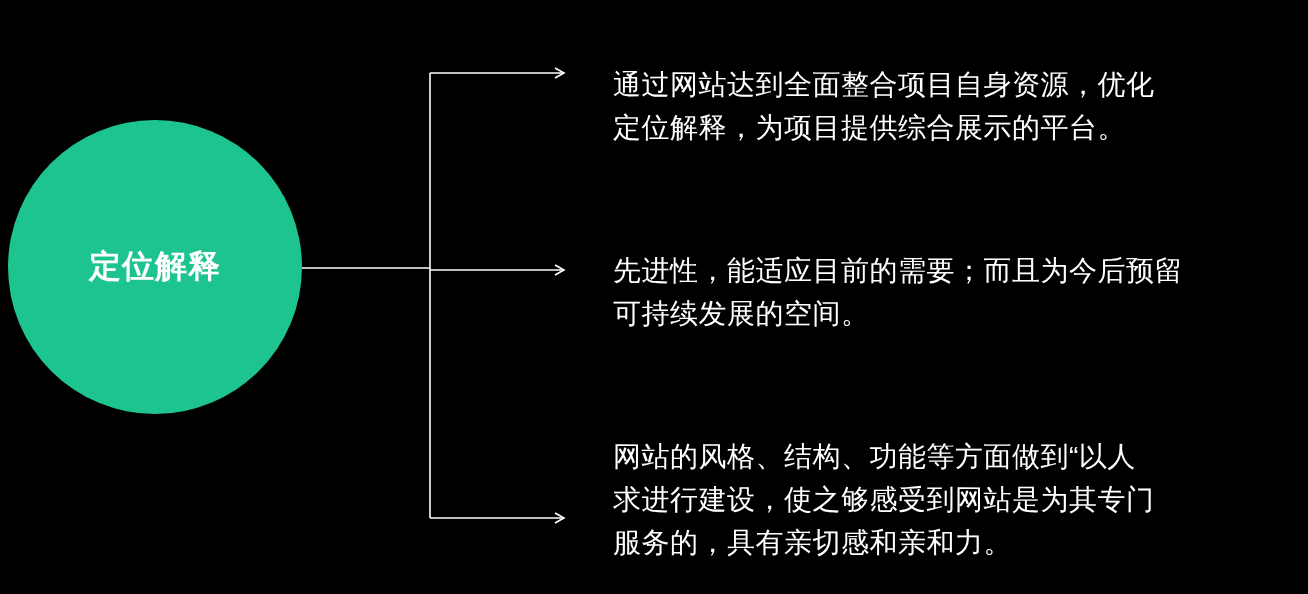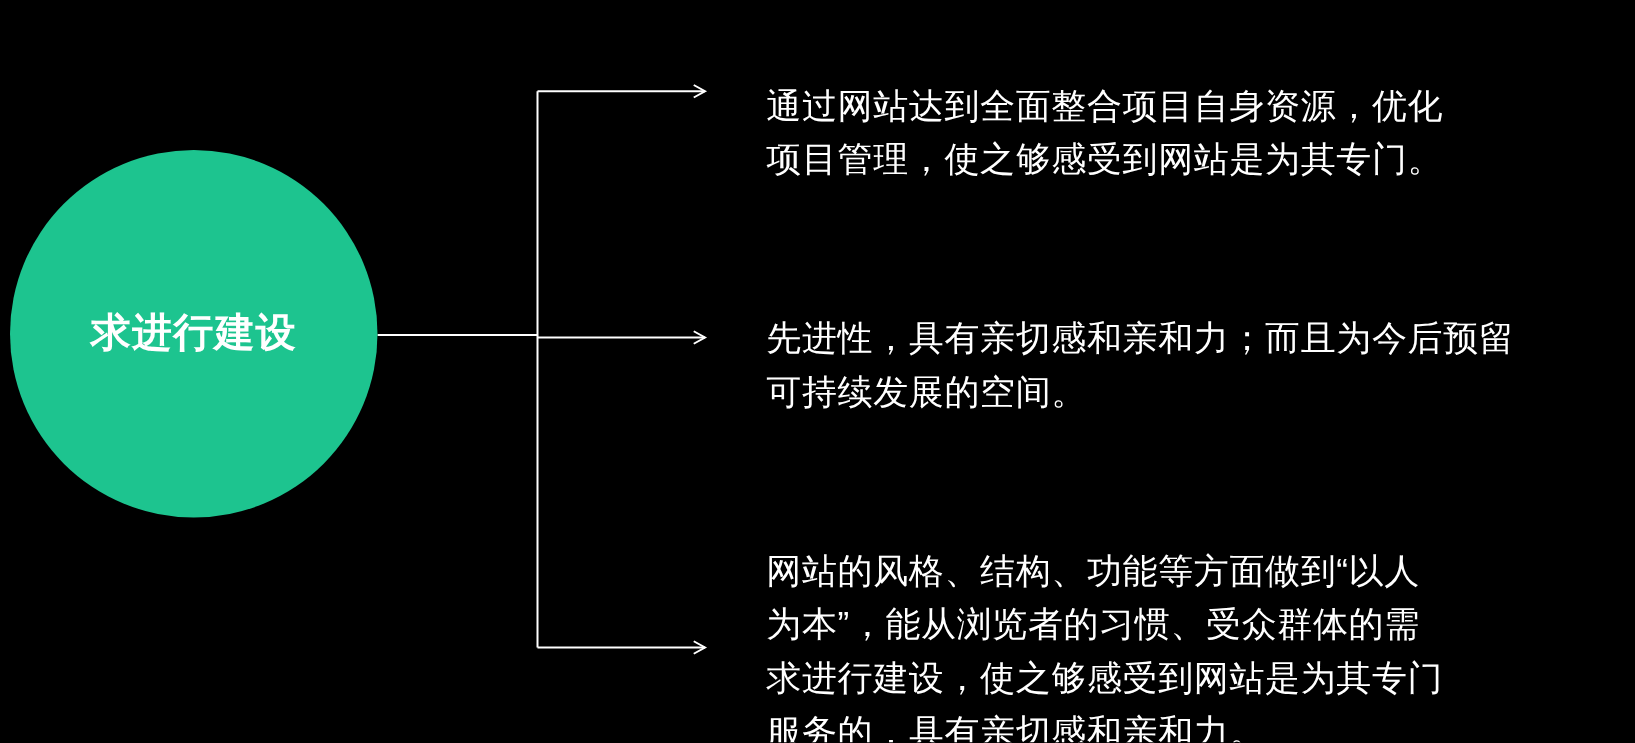--- a/index.html
+++ b/index.html
@@ -81,33 +81,32 @@
       </marker>
     </defs>
     <path class="link" d="M302 268 H430"></path>
     <path class="link" d="M430 73 V518"></path>
     <path class="link" d="M430 73 H564" marker-end="url(#arrow)"></path>
     <path class="link" d="M430 270 H564" marker-end="url(#arrow)"></path>
     <path class="link" d="M430 518 H564" marker-end="url(#arrow)"></path>
   </svg>
 
   <div class="node">
-    <span class="node-label">求进行建设</span>
+    <span class="node-label">定位解释</span>
   </div>
 
   <div class="branch branch-1">
     <div class="line">通过网站达到全面整合项目自身资源，优化</div>
-    <div class="line">项目管理，使之够感受到网站是为其专门。</div>
+    <div class="line">定位解释，为项目提供综合展示的平台。</div>
   </div>
 
   <div class="branch branch-2">
-    <div class="line">先进性，具有亲切感和亲和力；而且为今后预留</div>
+    <div class="line">先进性，能适应目前的需要；而且为今后预留</div>
     <div class="line">可持续发展的空间。</div>
   </div>
 
   <div class="branch branch-3">
     <div class="line">网站的风格、结构、功能等方面做到“以人</div>
-    <div class="line">为本”，能从浏览者的习惯、受众群体的需</div>
     <div class="line">求进行建设，使之够感受到网站是为其专门</div>
     <div class="line">服务的，具有亲切感和亲和力。</div>
   </div>
 
 </div>
 
 </body></html>

